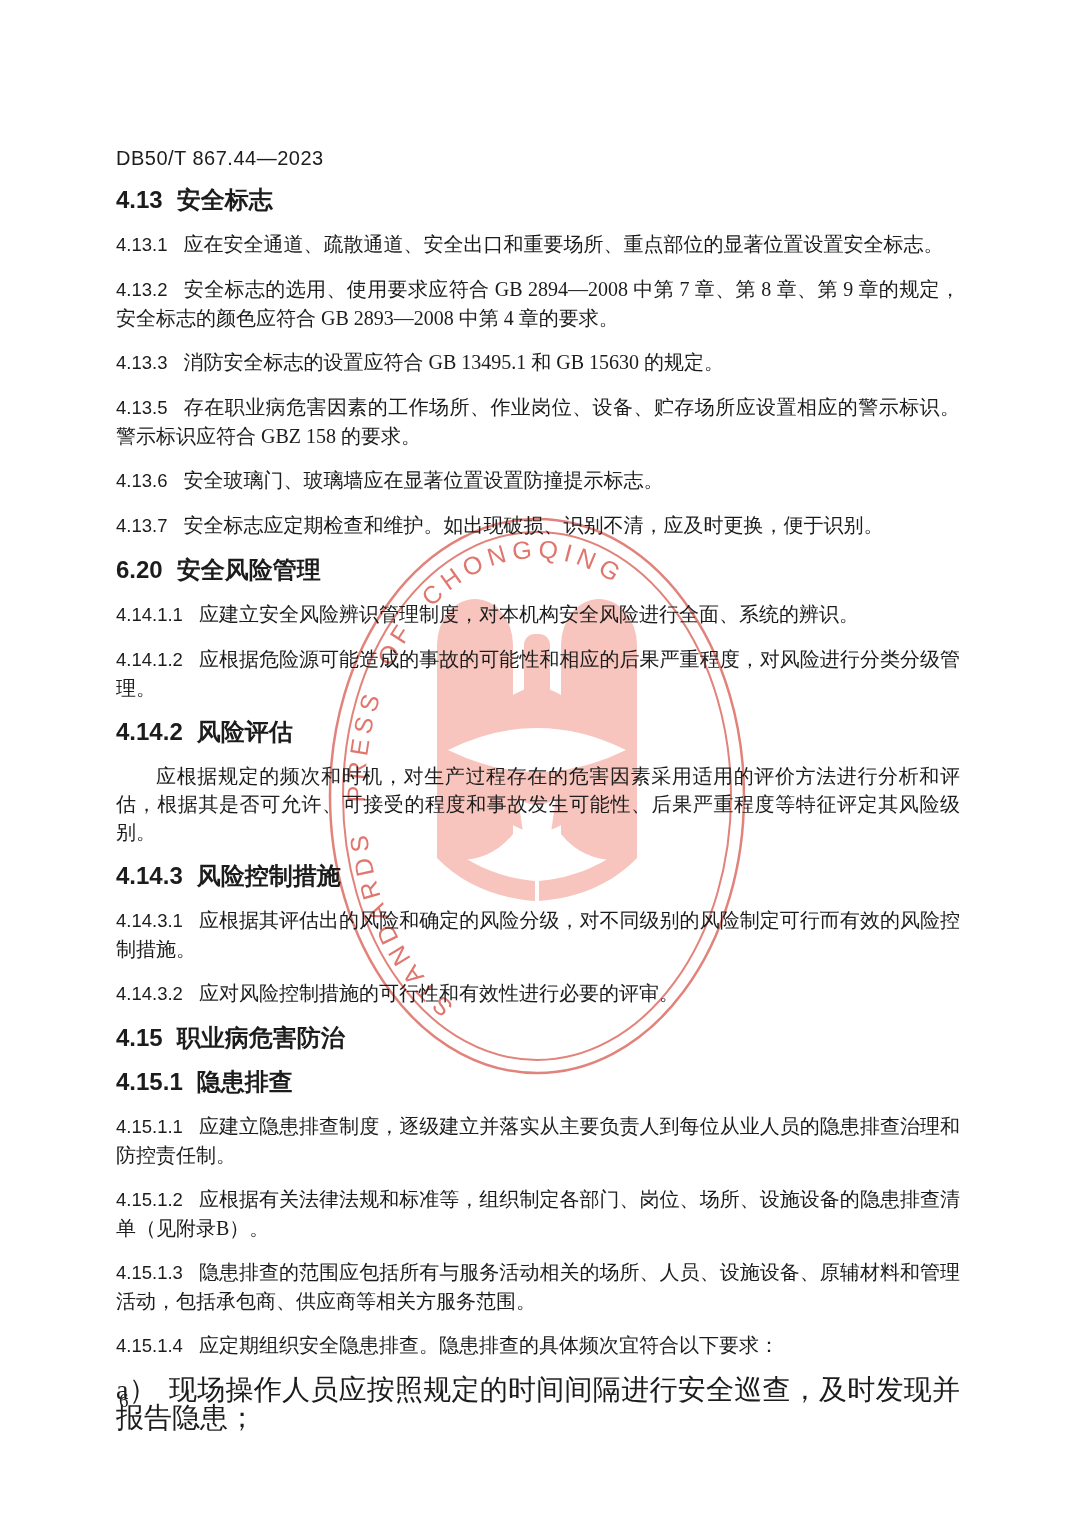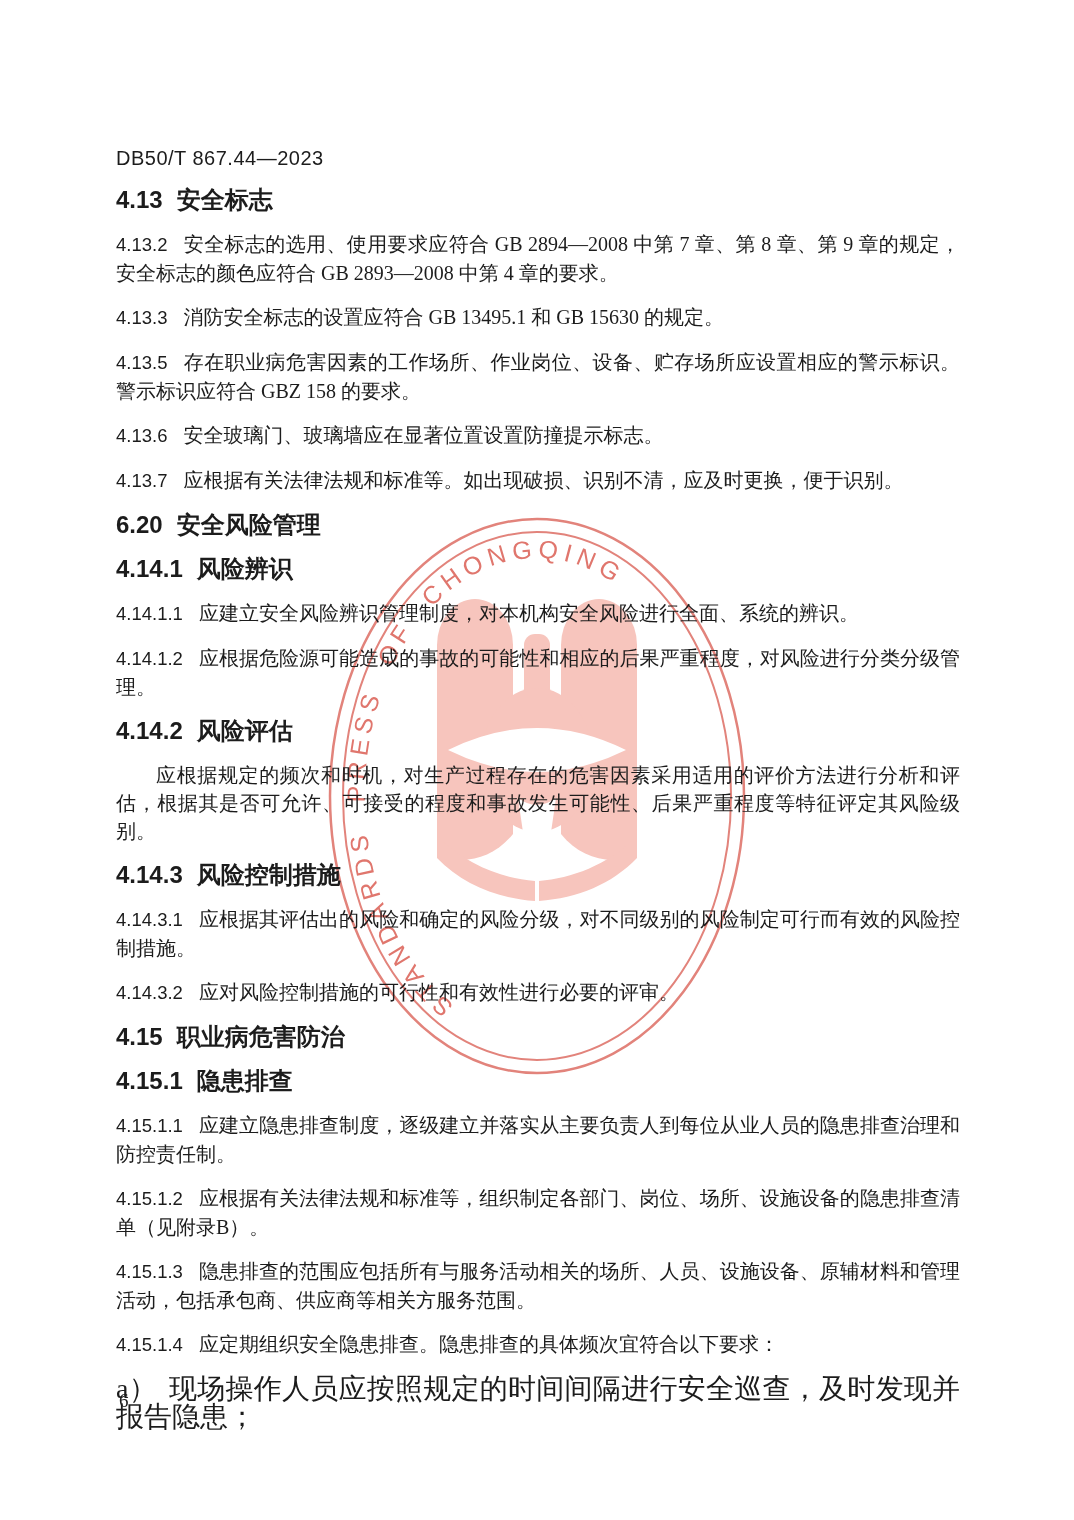--- a/index.html
+++ b/index.html
@@ -74,27 +74,27 @@
     <path id="wm-arc" d="M537 1034 A172 238 0 1 1 623 590" fill="none"></path>
     <text font-family="Liberation Sans, DejaVu Sans, sans-serif" font-size="25" letter-spacing="5.5" word-spacing="14" fill="#e0766d">
       <textPath href="#wm-arc" startOffset="12%">STANDARDS PRESS OF CHONGQING</textPath>
     </text>
   </svg>
 
   <div class="content">
     <p class="doc-header">DB50/T 867.44—2023</p>
     <div>
         <p class="h"><span class="num">4.13</span><span class="txt">安全标志</span></p>
+        <p class="clause"><span class="num">4.13.1</span><span class="txt">应在安全通道、疏散通道、安全出口和重要场所、重点部位的显著位置设置安全标志。</span></p>
         <p class="clause"><span class="num">4.13.2</span><span class="txt">安全标志的选用、使用要求应符合 GB 2894—2008 中第 7 章、第 8 章、第 9 章的规定，安全标志的颜色应符合 GB 2893—2008 中第 4 章的要求。</span></p>
         <p class="clause"><span class="num">4.13.3</span><span class="txt">消防安全标志的设置应符合 GB 13495.1 和 GB 15630 的规定。</span></p>
         <p class="clause"><span class="num">4.13.5</span><span class="txt">存在职业病危害因素的工作场所、作业岗位、设备、贮存场所应设置相应的警示标识。警示标识应符合 GBZ 158 的要求。</span></p>
         <p class="clause"><span class="num">4.13.6</span><span class="txt">安全玻璃门、玻璃墙应在显著位置设置防撞提示标志。</span></p>
-        <p class="clause"><span class="num">4.13.7</span><span class="txt">应根据有关法律法规和标准等。如出现破损、识别不清，应及时更换，便于识别。</span></p>
+        <p class="clause"><span class="num">4.13.7</span><span class="txt">安全标志应定期检查和维护。如出现破损、识别不清，应及时更换，便于识别。</span></p>
         <p class="h"><span class="num">6.20</span><span class="txt">安全风险管理</span></p>
-        <p class="h"><span class="num">4.14.1</span><span class="txt">风险辨识</span></p>
         <p class="clause"><span class="num">4.14.1.1</span><span class="txt">应建立安全风险辨识管理制度，对本机构安全风险进行全面、系统的辨识。</span></p>
         <p class="clause"><span class="num">4.14.1.2</span><span class="txt">应根据危险源可能造成的事故的可能性和相应的后果严重程度，对风险进行分类分级管理。</span></p>
         <p class="h"><span class="num">4.14.2</span><span class="txt">风险评估</span></p>
         <p class="para"><span class="txt">应根据规定的频次和时机，对生产过程存在的危害因素采用适用的评价方法进行分析和评估，根据其是否可允许、可接受的程度和事故发生可能性、后果严重程度等特征评定其风险级别。</span></p>
         <p class="h"><span class="num">4.14.3</span><span class="txt">风险控制措施</span></p>
         <p class="clause"><span class="num">4.14.3.1</span><span class="txt">应根据其评估出的风险和确定的风险分级，对不同级别的风险制定可行而有效的风险控制措施。</span></p>
         <p class="clause"><span class="num">4.14.3.2</span><span class="txt">应对风险控制措施的可行性和有效性进行必要的评审。</span></p>
         <p class="h"><span class="num">4.15</span><span class="txt">职业病危害防治</span></p>
         <p class="h"><span class="num">4.15.1</span><span class="txt">隐患排查</span></p>
         <p class="clause"><span class="num">4.15.1.1</span><span class="txt">应建立隐患排查制度，逐级建立并落实从主要负责人到每位从业人员的隐患排查治理和防控责任制。</span></p>

